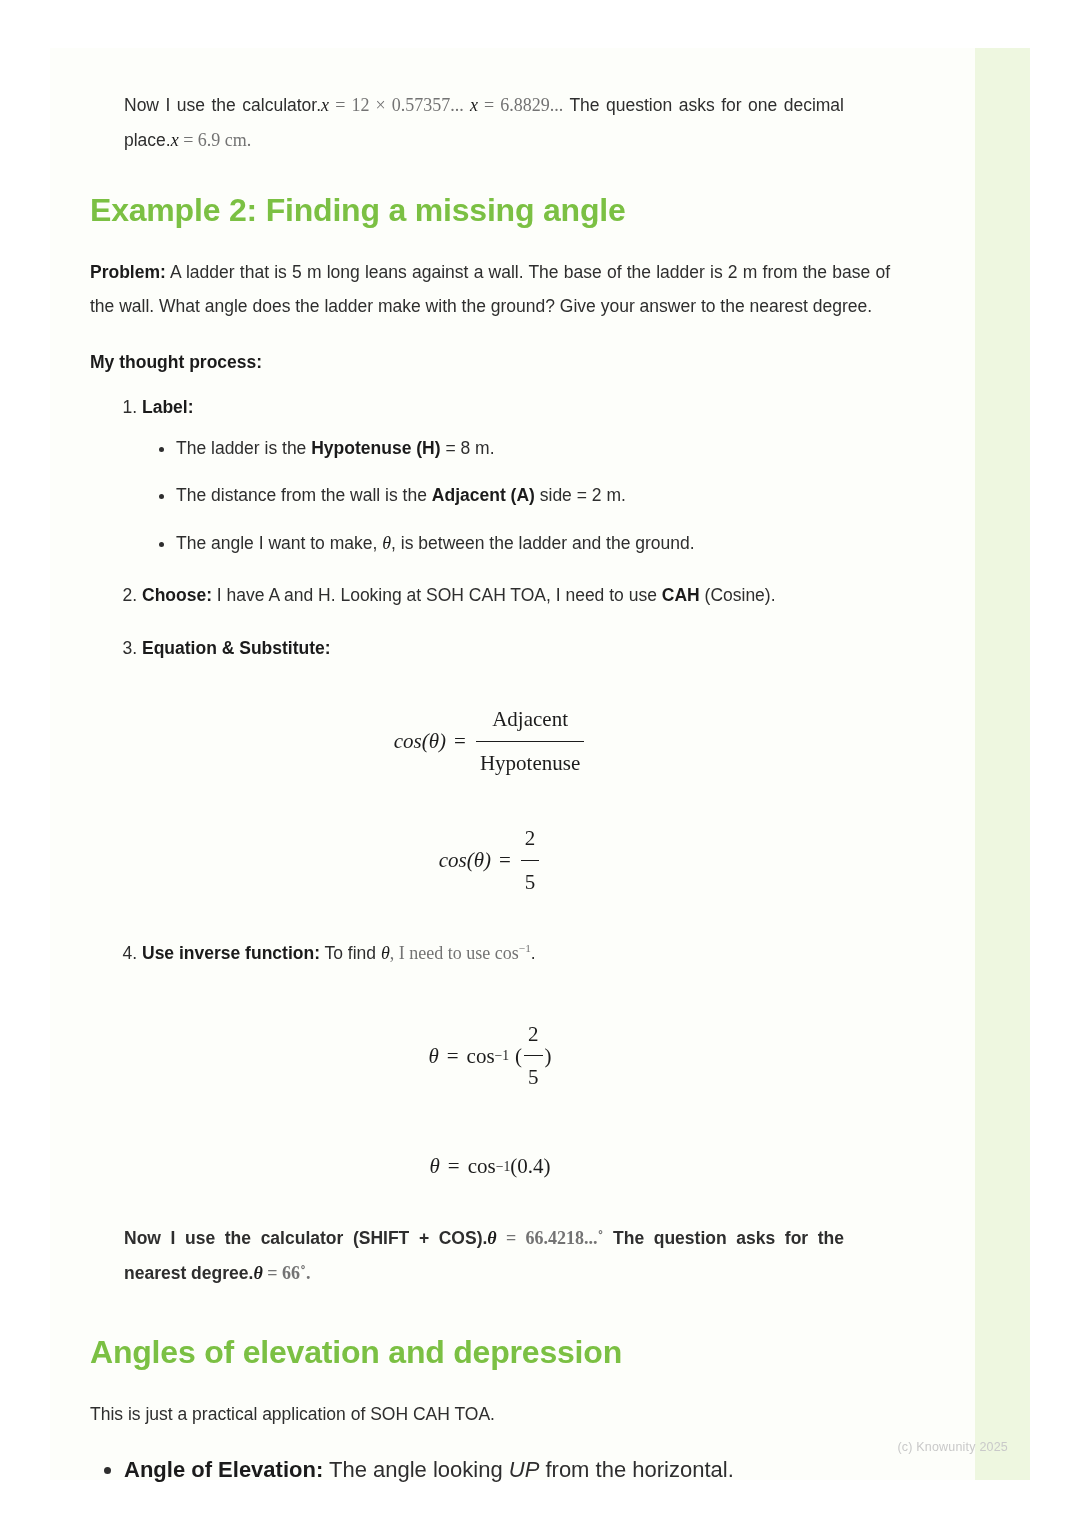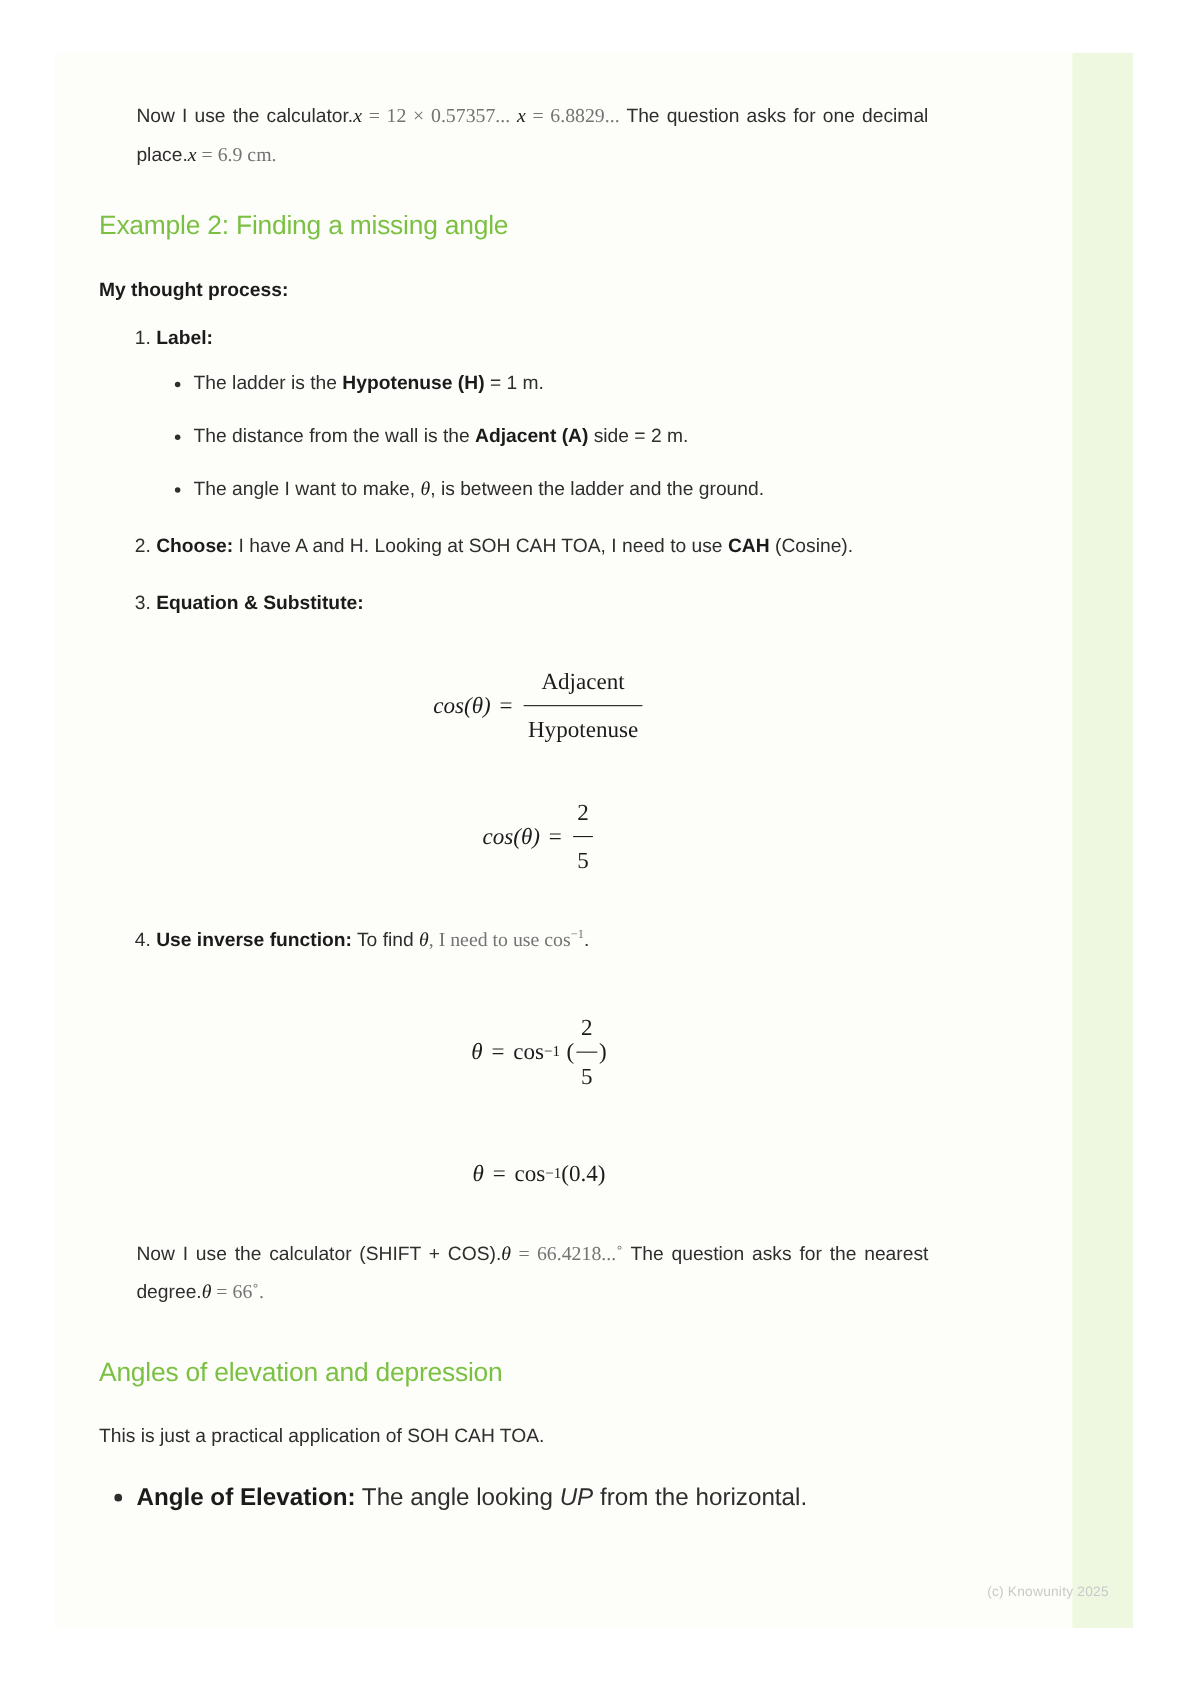--- a/index.html
+++ b/index.html
@@ -65,22 +65,22 @@
     color: #1c1c1c;
   }
   .mathr {
     font-family: "Liberation Serif", serif;
     font-style: normal;
     font-size: 18px;
     color: #737373;
   }
   h2.heading {
     color: #7bc043;
-    font-size: 24px;
-    font-weight: normal;
+    font-size: 32px;
+    font-weight: bold;
     margin: 34px 0 26px 0;
     letter-spacing: -0.2px;
   }
   .strong {
     font-weight: bold;
     color: #1b1b1b;
   }
   ol.steps {
     margin: 10px 0 0 0;
     padding-left: 52px;
@@ -170,31 +170,34 @@
   <div class="accent-strip"></div>
 
   <div class="content">
 
     <p class="body indent justify">
       <span>Now I use the calculator.</span><span class="math">x</span><span class="mathr"> = 12 × 0.57357... </span><span class="math">x</span><span class="mathr"> = 6.8829...</span><span> The question asks for one decimal place.</span><span class="math">x</span><span class="mathr"> = 6.9 cm.</span>
     </p>
 
     <h2 class="heading">Example 2: Finding a missing angle</h2>
 
+    <p class="body justify">
+      <span class="strong">Problem:</span><span> A ladder that is 5 m long leans against a wall. The base of the ladder is 2 m from the base of the wall. What angle does the ladder make with the ground? Give your answer to the nearest degree.</span>
+    </p>
 
     <p class="body" style="margin-top:22px;">
       <span class="strong">My thought process:</span>
     </p>
 
     <ol class="steps">
       <li>
         <span class="strong">Label:</span>
         <ul class="bullets">
           <li>
-            <span>The ladder is the </span><span class="strong">Hypotenuse (H)</span><span> = 1 m.</span>
+            <span>The ladder is the </span><span class="strong">Hypotenuse (H)</span><span> = 8 m.</span>
           </li>
           <li>
             <span>The distance from the wall is the </span><span class="strong">Adjacent (A)</span><span> side = 2 m.</span>
           </li>
           <li>
             <span>The angle I want to make, </span><span class="math">θ</span><span>, is between the ladder and the ground.</span>
           </li>
         </ul>
       </li>
 
@@ -251,21 +254,21 @@
             <span class="lhs">θ</span>
             <span class="op">=</span>
             <span>cos</span>
               <sup class="inv">−1</sup>
             <span>(0.4)</span>
           </span>
         </div>
       </li>
     </ol>
 
-    <p class="body indent justify" style="margin-top:28px;">
+    <p class="body indent justify" style="margin-top:28px;font-weight:bold;">
       <span>Now I use the calculator (SHIFT + COS).</span><span class="math">θ</span><span class="mathr"> = 66.4218...˚</span><span> The question asks for the nearest degree.</span><span class="math">θ</span><span class="mathr"> = 66˚.</span>
     </p>
 
     <h2 class="heading" style="margin-top:42px;">Angles of elevation and depression</h2>
 
     <p class="body">This is just a practical application of SOH CAH TOA.</p>
 
     <ul class="plain">
       <li>
         <span class="strong">Angle of Elevation:</span><span> The angle looking </span><span class="italic">UP</span><span> from the horizontal.</span>

